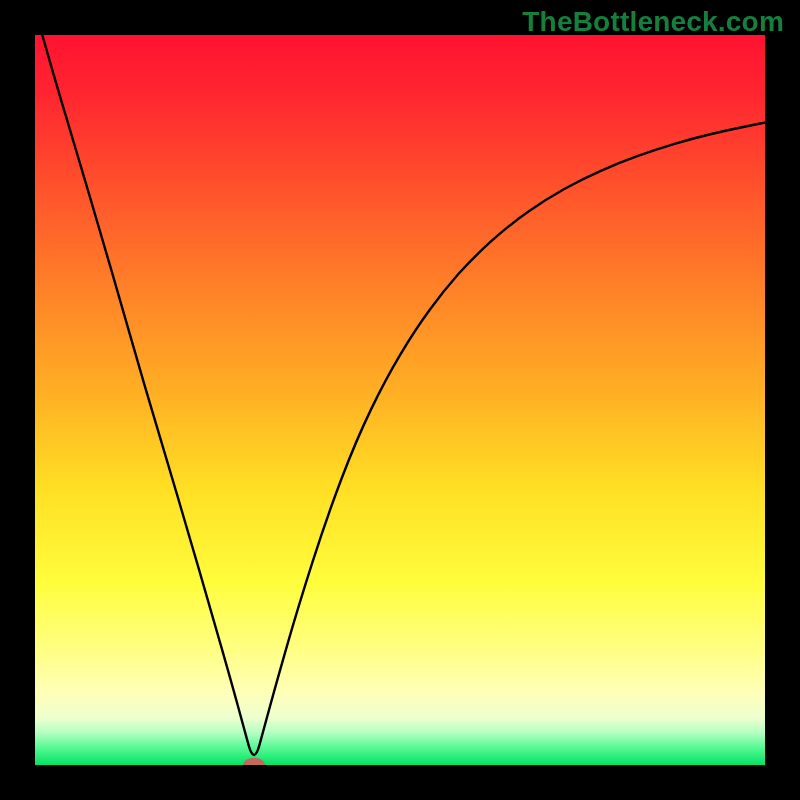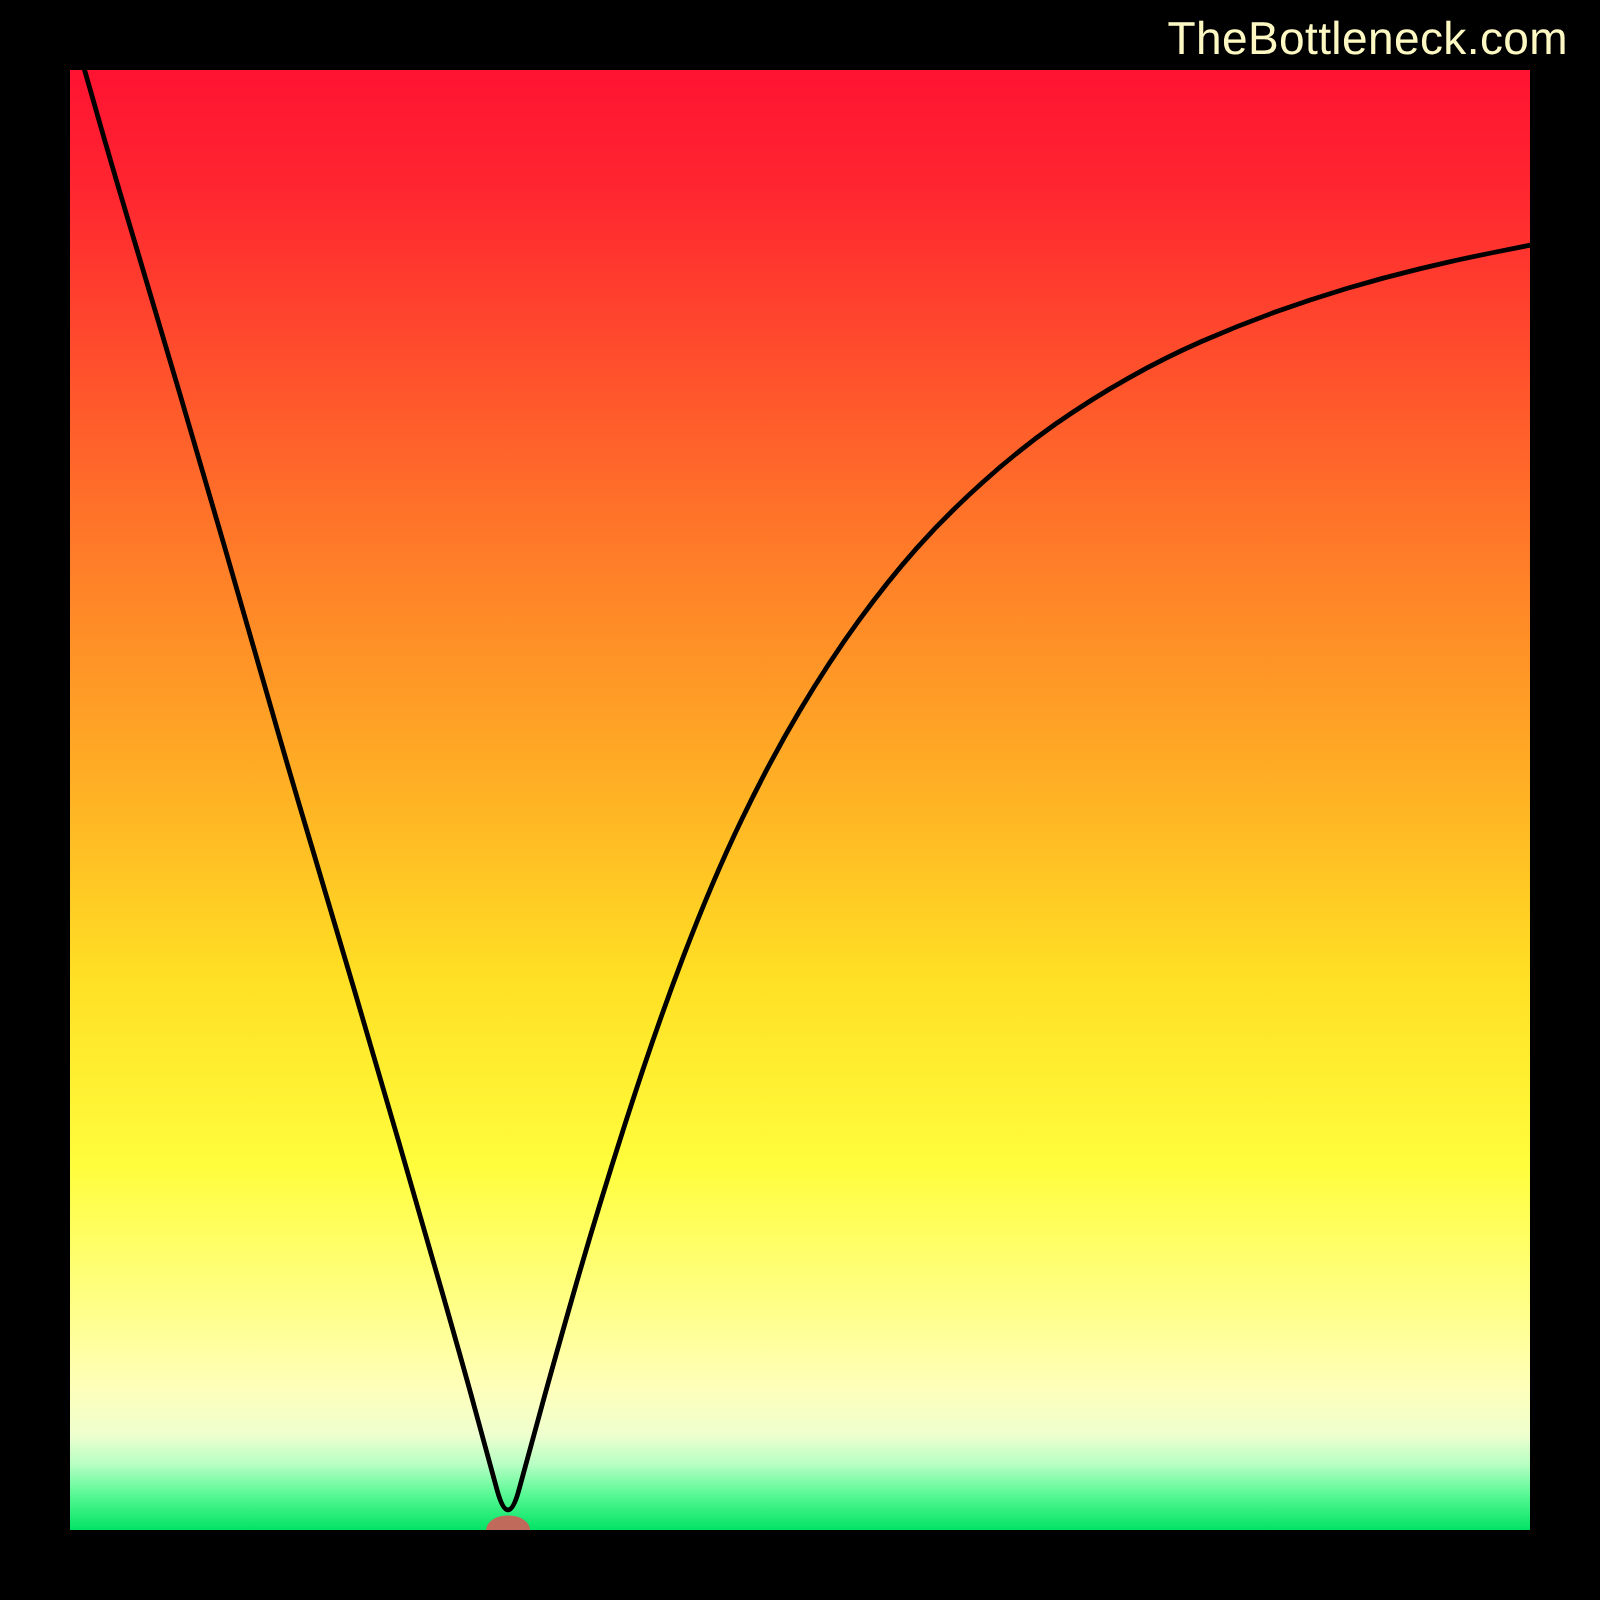--- a/index.html
+++ b/index.html
@@ -26,23 +26,23 @@
     overflow: hidden;
   }
   .gradient {
     position: absolute;
     inset: 0;
   }
   .watermark {
     position: absolute;
     top: 6px;
     right: 16px;
-    color: #fef9c3;
-    font-size: 23px;
-    font-weight: 400;
+    color: #15803d;
+    font-size: 28px;
+    font-weight: 700;
     letter-spacing: 0.2px;
     user-select: none;
   }
   .curve {
     position: absolute;
     inset: 0;
     pointer-events: none;
   }
   .marker {
     position: absolute;

